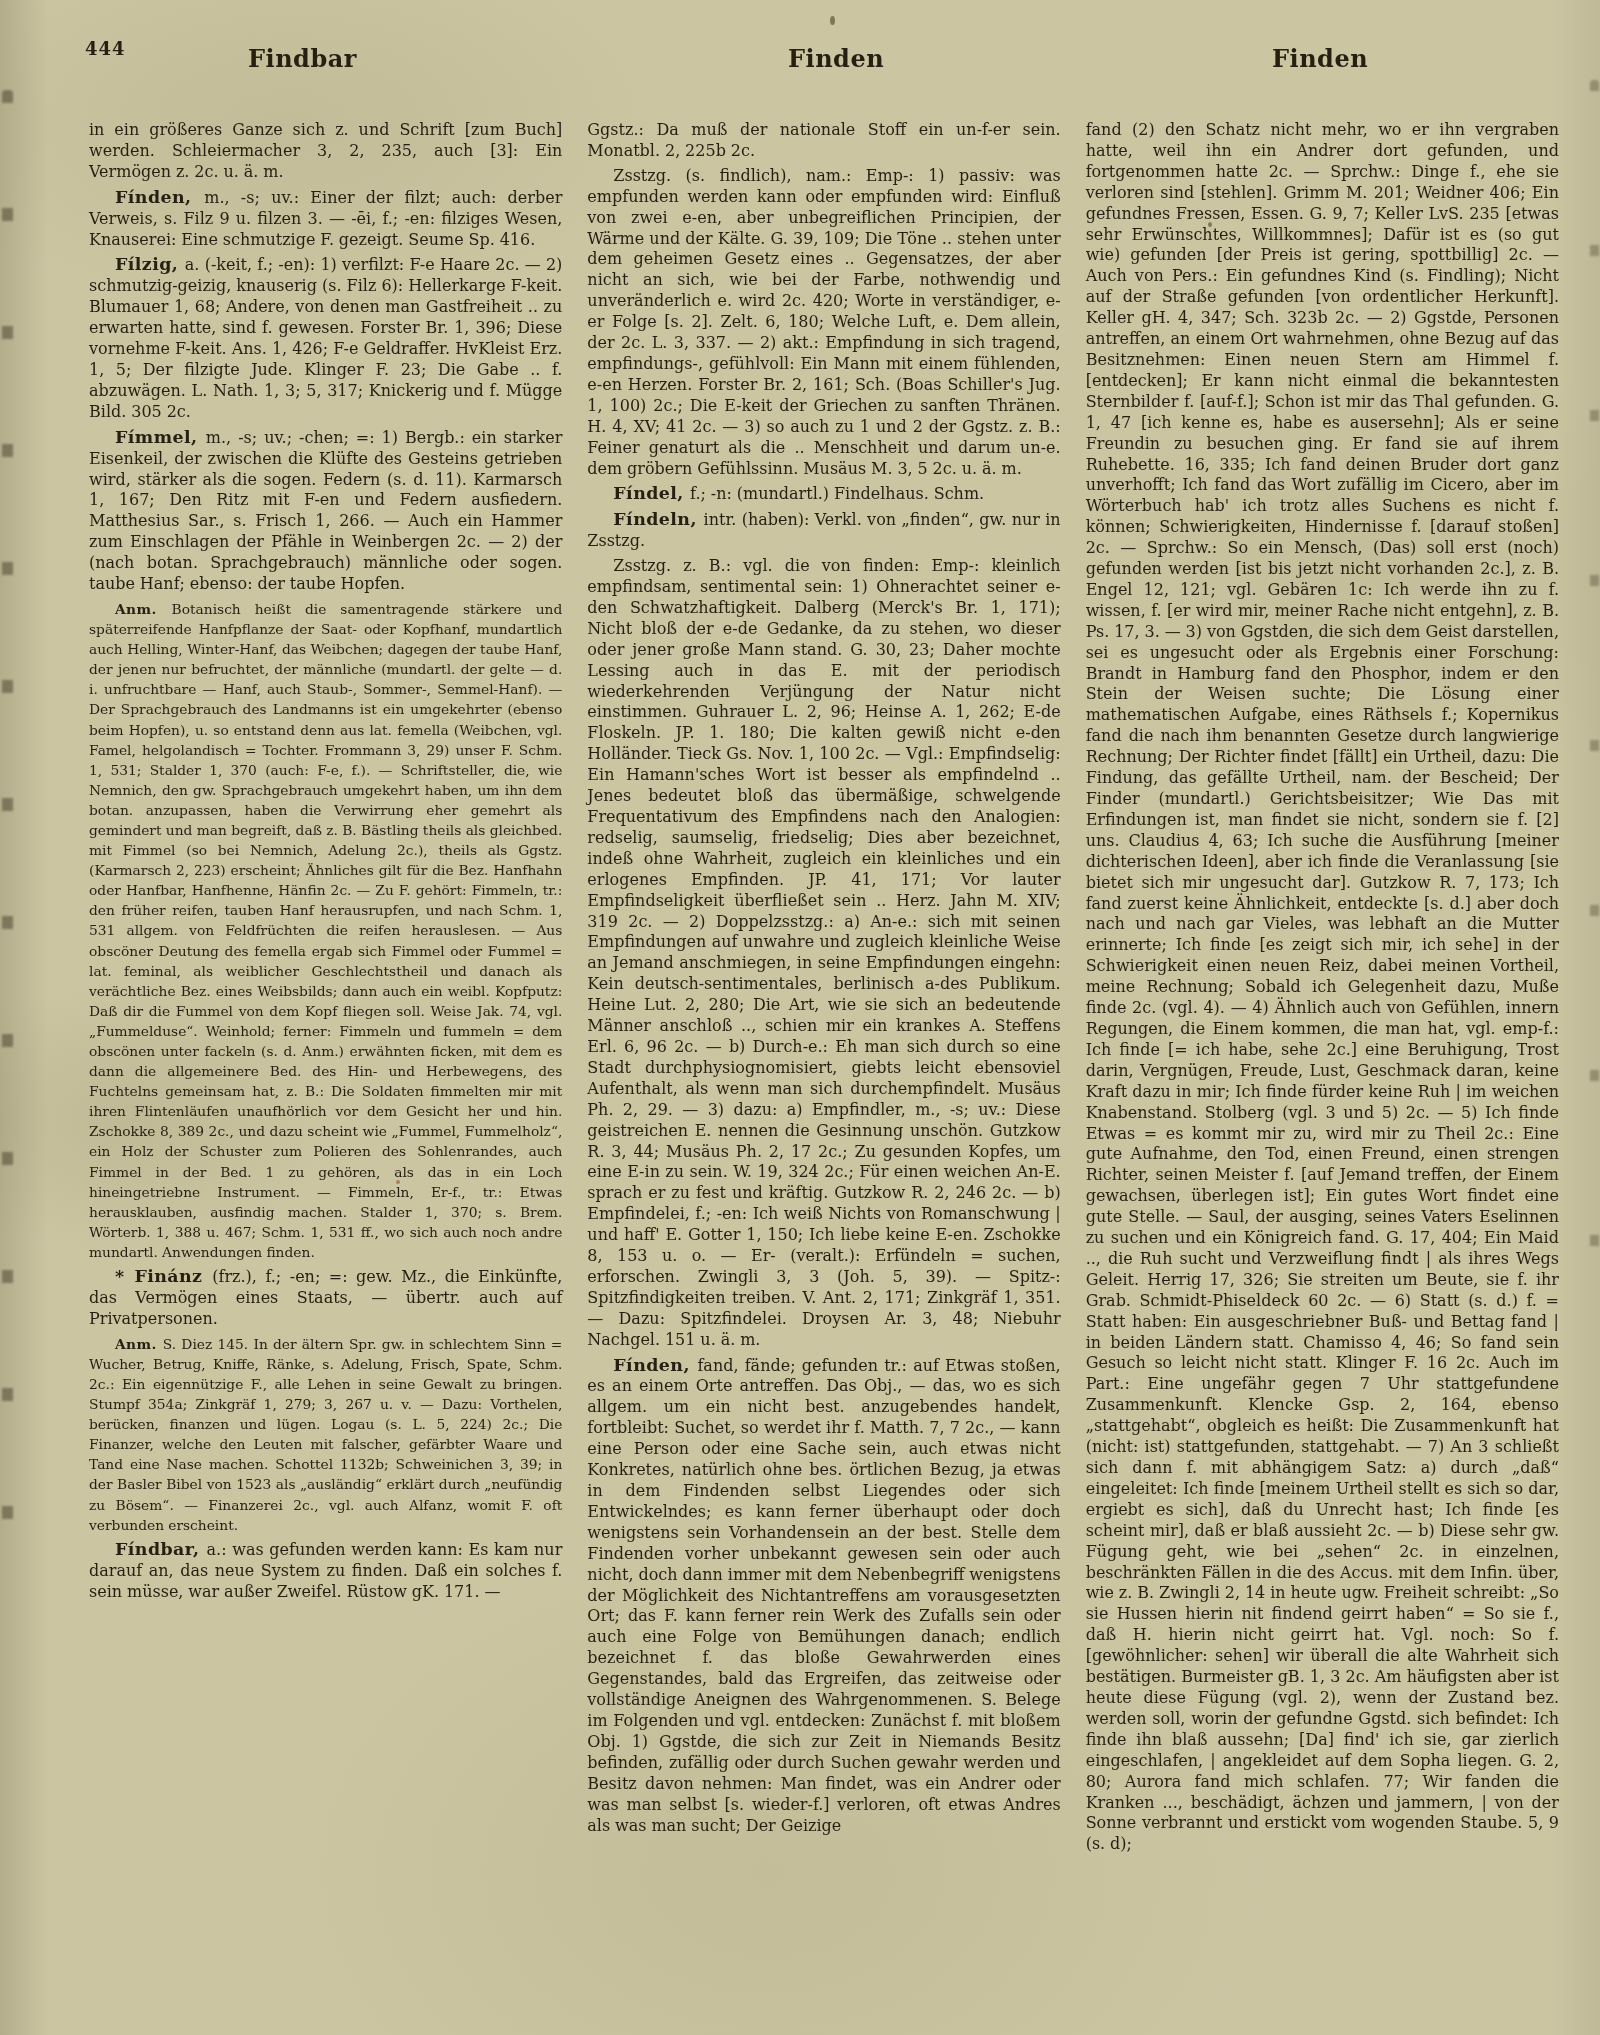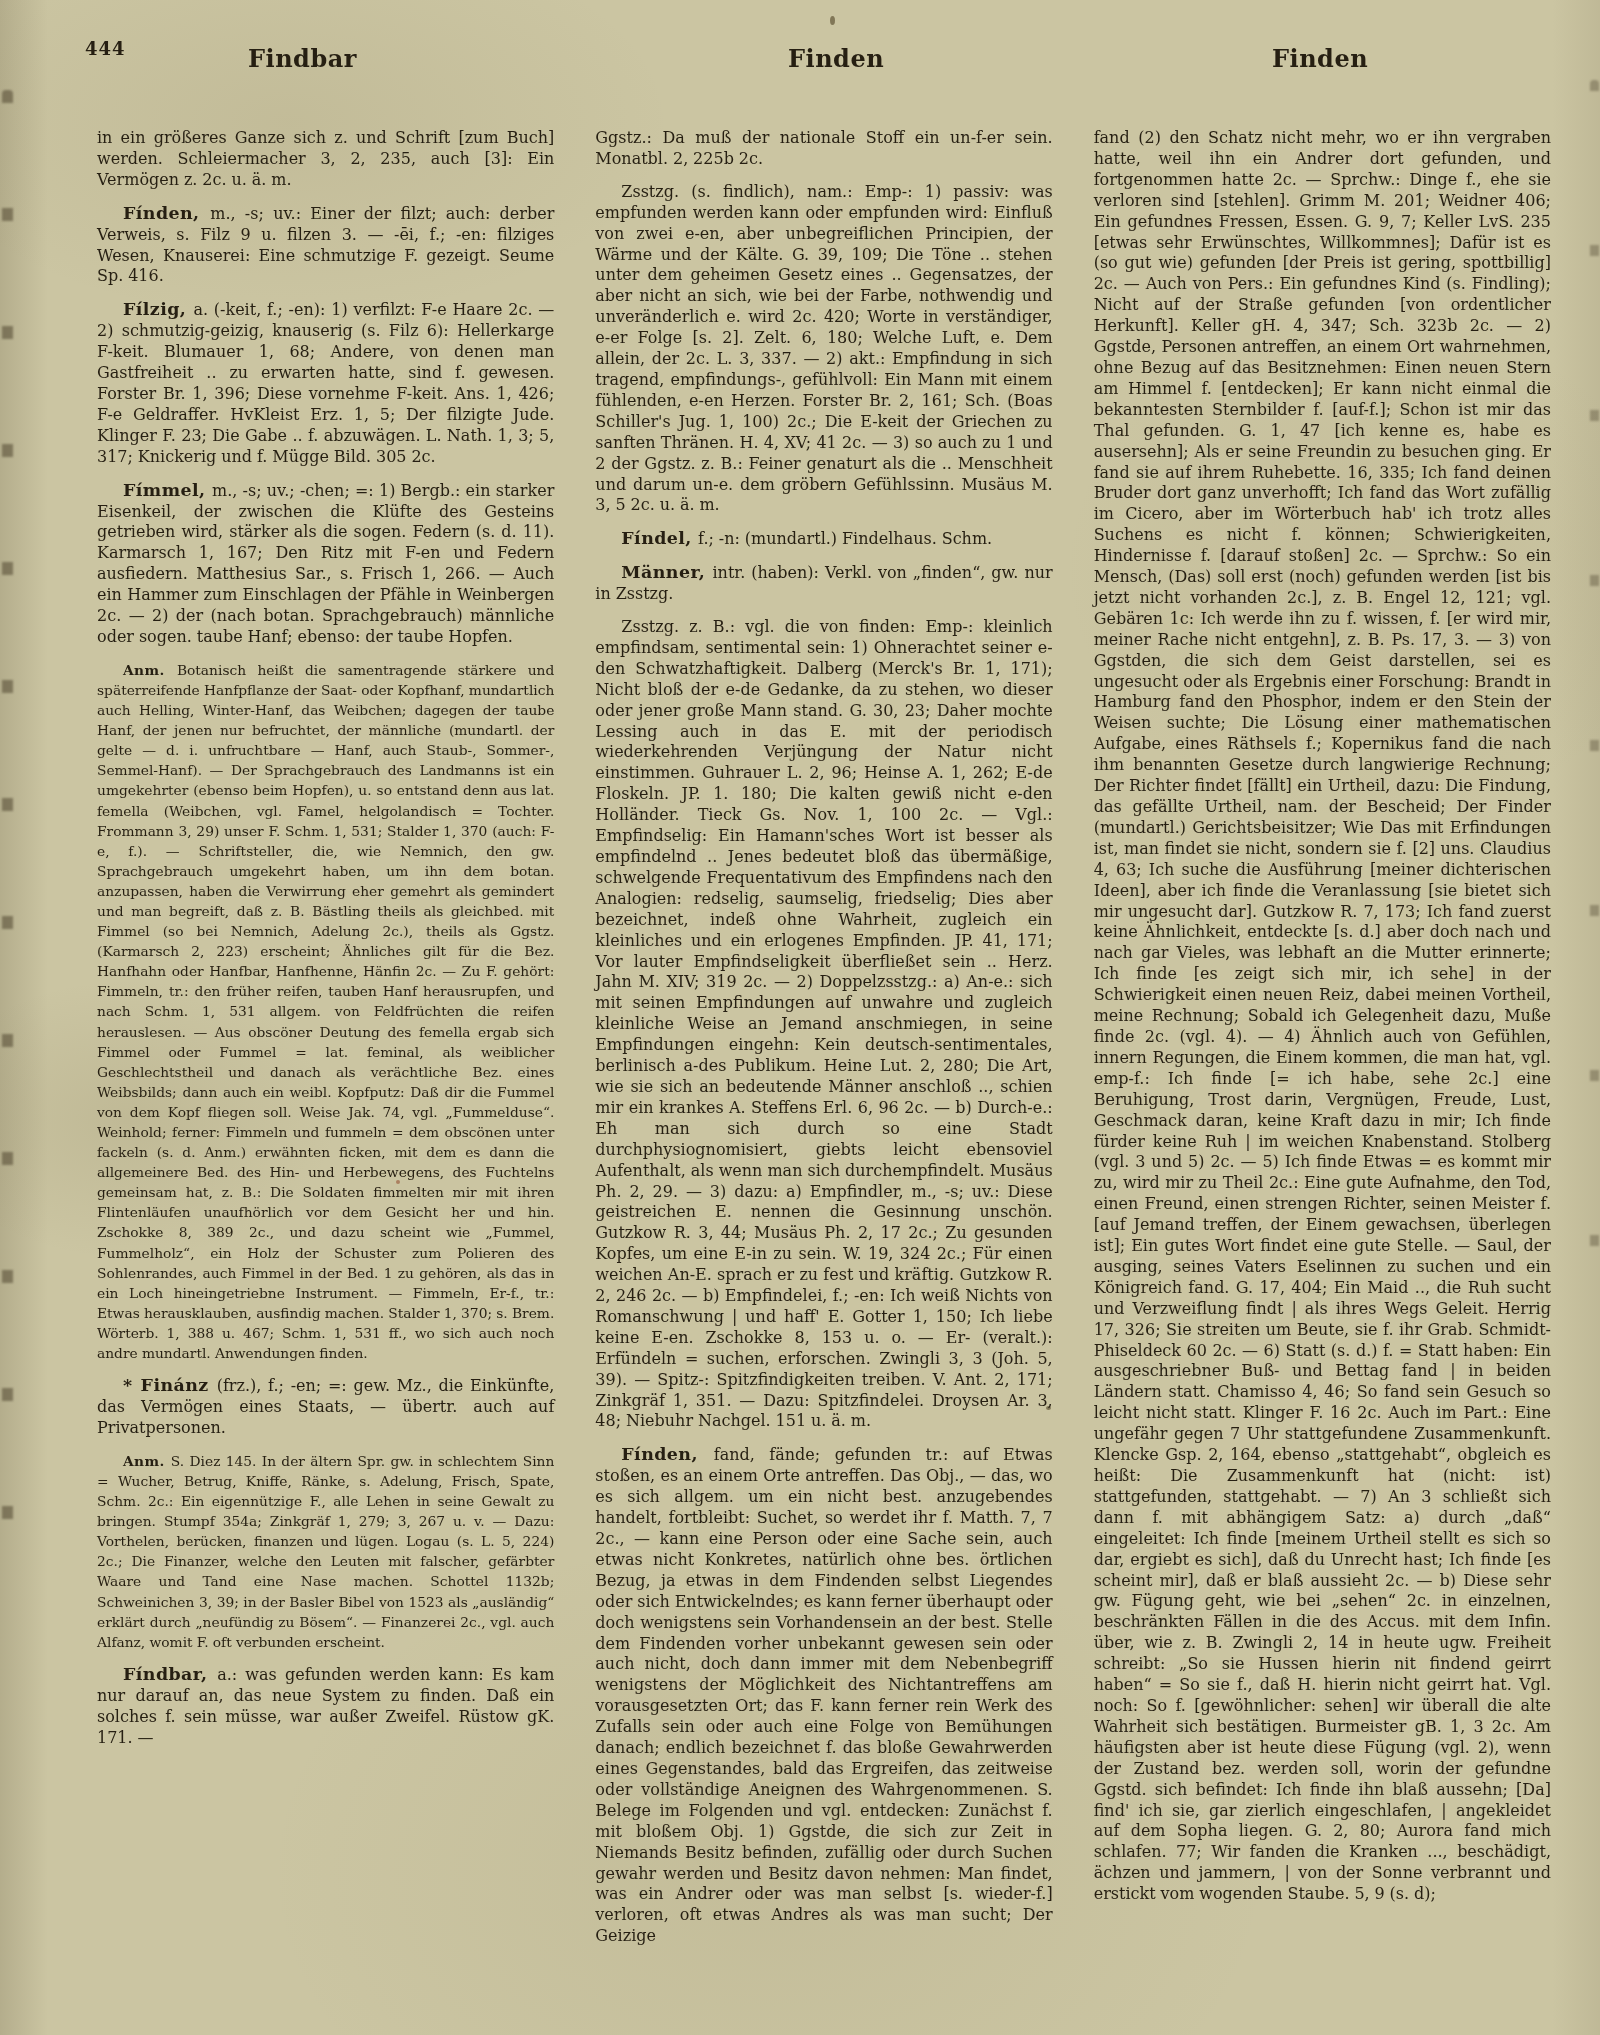--- a/index.html
+++ b/index.html
@@ -18,21 +18,21 @@
   .page{position:absolute;inset:0;}
   
   .page-number{position:absolute;left:85px;top:38px;font-size:18px;font-weight:bold;letter-spacing:1px;}
   .guide{position:absolute;top:44px;font-size:24px;font-weight:bold;letter-spacing:.5px;}
   .guide-1{left:248px;}
   .guide-2{left:788px;}
   .guide-3{left:1272px;}
   
   .content{position:absolute;left:85px;top:116px;width:1478px;display:flex;gap:17px;align-items:flex-start;}
   .column{flex:1 1 0;text-align:justify;font-size:16px;line-height:20.9px;word-spacing:-.2px;}
-  .para{margin:12px;}
+  .para{margin:4px;}
   .para.entry{text-indent:26px;}
   .para.cont{text-indent:0;}
   .para.anm{font-size:13.8px;line-height:20.1px;text-indent:26px;}
   .para b{font-weight:bold;letter-spacing:.4px;}
   .para.entry > b{font-size:1.09em;}
   
   .edge-ticks-left{
     position:absolute;left:2px;top:90px;width:11px;height:1480px;
     background:repeating-linear-gradient(180deg, rgba(58,48,28,.45) 0 13px, transparent 13px 118px);
     filter:blur(1px);border-radius:4px;
@@ -73,21 +73,21 @@
         <p class="para entry"><b>Fímmel, </b>m., -s; uv.; -chen; =: 1) Bergb.: ein starker Eisenkeil, der zwischen die Klüfte des Gesteins getrieben wird, stärker als die sogen. Federn (s. d. 11). Karmarsch 1, 167; Den Ritz mit F-en und Federn ausfiedern. Matthesius Sar., s. Frisch 1, 266. — Auch ein Hammer zum Einschlagen der Pfähle in Weinbergen 2c. — 2) der (nach botan. Sprachgebrauch) männliche oder sogen. taube Hanf; ebenso: der taube Hopfen.</p>
         <p class="para anm"><b>Anm. </b>Botanisch heißt die samentragende stärkere und späterreifende Hanfpflanze der Saat- oder Kopfhanf, mundartlich auch Helling, Winter-Hanf, das Weibchen; dagegen der taube Hanf, der jenen nur befruchtet, der männliche (mundartl. der gelte — d. i. unfruchtbare — Hanf, auch Staub-, Sommer-, Semmel-Hanf). — Der Sprachgebrauch des Landmanns ist ein umgekehrter (ebenso beim Hopfen), u. so entstand denn aus lat. femella (Weibchen, vgl. Famel, helgolandisch = Tochter. Frommann 3, 29) unser F. Schm. 1, 531; Stalder 1, 370 (auch: F-e, f.). — Schriftsteller, die, wie Nemnich, den gw. Sprachgebrauch umgekehrt haben, um ihn dem botan. anzupassen, haben die Verwirrung eher gemehrt als gemindert und man begreift, daß z. B. Bästling theils als gleichbed. mit Fimmel (so bei Nemnich, Adelung 2c.), theils als Ggstz. (Karmarsch 2, 223) erscheint; Ähnliches gilt für die Bez. Hanfhahn oder Hanfbar, Hanfhenne, Hänfin 2c. — Zu F. gehört: Fimmeln, tr.: den früher reifen, tauben Hanf herausrupfen, und nach Schm. 1, 531 allgem. von Feldfrüchten die reifen herauslesen. — Aus obscöner Deutung des femella ergab sich Fimmel oder Fummel = lat. feminal, als weiblicher Geschlechtstheil und danach als verächtliche Bez. eines Weibsbilds; dann auch ein weibl. Kopfputz: Daß dir die Fummel von dem Kopf fliegen soll. Weise Jak. 74, vgl. „Fummelduse“. Weinhold; ferner: Fimmeln und fummeln = dem obscönen unter fackeln (s. d. Anm.) erwähnten ficken, mit dem es dann die allgemeinere Bed. des Hin- und Herbewegens, des Fuchtelns gemeinsam hat, z. B.: Die Soldaten fimmelten mir mit ihren Flintenläufen unaufhörlich vor dem Gesicht her und hin. Zschokke 8, 389 2c., und dazu scheint wie „Fummel, Fummelholz“, ein Holz der Schuster zum Polieren des Sohlenrandes, auch Fimmel in der Bed. 1 zu gehören, als das in ein Loch hineingetriebne Instrument. — Fimmeln, Er-f., tr.: Etwas herausklauben, ausfindig machen. Stalder 1, 370; s. Brem. Wörterb. 1, 388 u. 467; Schm. 1, 531 ff., wo sich auch noch andre mundartl. Anwendungen finden.</p>
         <p class="para entry"><b>* Finánz </b>(frz.), f.; -en; =: gew. Mz., die Einkünfte, das Vermögen eines Staats, — übertr. auch auf Privatpersonen.</p>
         <p class="para anm"><b>Anm. </b>S. Diez 145. In der ältern Spr. gw. in schlechtem Sinn = Wucher, Betrug, Kniffe, Ränke, s. Adelung, Frisch, Spate, Schm. 2c.: Ein eigennützige F., alle Lehen in seine Gewalt zu bringen. Stumpf 354a; Zinkgräf 1, 279; 3, 267 u. v. — Dazu: Vorthelen, berücken, finanzen und lügen. Logau (s. L. 5, 224) 2c.; Die Finanzer, welche den Leuten mit falscher, gefärbter Waare und Tand eine Nase machen. Schottel 1132b; Schweinichen 3, 39; in der Basler Bibel von 1523 als „ausländig“ erklärt durch „neufündig zu Bösem“. — Finanzerei 2c., vgl. auch Alfanz, womit F. oft verbunden erscheint.</p>
         <p class="para entry"><b>Fíndbar, </b>a.: was gefunden werden kann: Es kam nur darauf an, das neue System zu finden. Daß ein solches f. sein müsse, war außer Zweifel. Rüstow gK. 171. —</p>
       </div>
     <div class="column">
         <p class="para cont">Ggstz.: Da muß der nationale Stoff ein un-f-er sein. Monatbl. 2, 225b 2c.</p>
         <p class="para entry">Zsstzg. (s. findlich), nam.: Emp-: 1) passiv: was empfunden werden kann oder empfunden wird: Einfluß von zwei e-en, aber unbegreiflichen Principien, der Wärme und der Kälte. G. 39, 109; Die Töne .. stehen unter dem geheimen Gesetz eines .. Gegensatzes, der aber nicht an sich, wie bei der Farbe, nothwendig und unveränderlich e. wird 2c. 420; Worte in verständiger, e-er Folge [s. 2]. Zelt. 6, 180; Welche Luft, e. Dem allein, der 2c. L. 3, 337. — 2) akt.: Empfindung in sich tragend, empfindungs-, gefühlvoll: Ein Mann mit einem fühlenden, e-en Herzen. Forster Br. 2, 161; Sch. (Boas Schiller's Jug. 1, 100) 2c.; Die E-keit der Griechen zu sanften Thränen. H. 4, XV; 41 2c. — 3) so auch zu 1 und 2 der Ggstz. z. B.: Feiner genaturt als die .. Menschheit und darum un-e. dem gröbern Gefühlssinn. Musäus M. 3, 5 2c. u. ä. m.</p>
         <p class="para entry"><b>Fíndel, </b>f.; -n: (mundartl.) Findelhaus. Schm.</p>
-        <p class="para entry"><b>Männer, </b>intr. (haben): Verkl. von „finden“, gw. nur in Zsstzg.</p>
+        <p class="para entry"><b>Fíndeln, </b>intr. (haben): Verkl. von „finden“, gw. nur in Zsstzg.</p>
         <p class="para entry">Zsstzg. z. B.: vgl. die von finden: Emp-: kleinlich empfindsam, sentimental sein: 1) Ohnerachtet seiner e-den Schwatzhaftigkeit. Dalberg (Merck's Br. 1, 171); Nicht bloß der e-de Gedanke, da zu stehen, wo dieser oder jener große Mann stand. G. 30, 23; Daher mochte Lessing auch in das E. mit der periodisch wiederkehrenden Verjüngung der Natur nicht einstimmen. Guhrauer L. 2, 96; Heinse A. 1, 262; E-de Floskeln. JP. 1. 180; Die kalten gewiß nicht e-den Holländer. Tieck Gs. Nov. 1, 100 2c. — Vgl.: Empfindselig: Ein Hamann'sches Wort ist besser als empfindelnd .. Jenes bedeutet bloß das übermäßige, schwelgende Frequentativum des Empfindens nach den Analogien: redselig, saumselig, friedselig; Dies aber bezeichnet, indeß ohne Wahrheit, zugleich ein kleinliches und ein erlogenes Empfinden. JP. 41, 171; Vor lauter Empfindseligkeit überfließet sein .. Herz. Jahn M. XIV; 319 2c. — 2) Doppelzsstzg.: a) An-e.: sich mit seinen Empfindungen auf unwahre und zugleich kleinliche Weise an Jemand anschmiegen, in seine Empfindungen eingehn: Kein deutsch-sentimentales, berlinisch a-des Publikum. Heine Lut. 2, 280; Die Art, wie sie sich an bedeutende Männer anschloß .., schien mir ein krankes A. Steffens Erl. 6, 96 2c. — b) Durch-e.: Eh man sich durch so eine Stadt durchphysiognomisiert, giebts leicht ebensoviel Aufenthalt, als wenn man sich durchempfindelt. Musäus Ph. 2, 29. — 3) dazu: a) Empfindler, m., -s; uv.: Diese geistreichen E. nennen die Gesinnung unschön. Gutzkow R. 3, 44; Musäus Ph. 2, 17 2c.; Zu gesunden Kopfes, um eine E-in zu sein. W. 19, 324 2c.; Für einen weichen An-E. sprach er zu fest und kräftig. Gutzkow R. 2, 246 2c. — b) Empfindelei, f.; -en: Ich weiß Nichts von Romanschwung | und haff' E. Gotter 1, 150; Ich liebe keine E-en. Zschokke 8, 153 u. o. — Er- (veralt.): Erfündeln = suchen, erforschen. Zwingli 3, 3 (Joh. 5, 39). — Spitz-: Spitzfindigkeiten treiben. V. Ant. 2, 171; Zinkgräf 1, 351. — Dazu: Spitzfindelei. Droysen Ar. 3, 48; Niebuhr Nachgel. 151 u. ä. m.</p>
         <p class="para entry"><b>Fínden, </b>fand, fände; gefunden tr.: auf Etwas stoßen, es an einem Orte antreffen. Das Obj., — das, wo es sich allgem. um ein nicht best. anzugebendes handelt, fortbleibt: Suchet, so werdet ihr f. Matth. 7, 7 2c., — kann eine Person oder eine Sache sein, auch etwas nicht Konkretes, natürlich ohne bes. örtlichen Bezug, ja etwas in dem Findenden selbst Liegendes oder sich Entwickelndes; es kann ferner überhaupt oder doch wenigstens sein Vorhandensein an der best. Stelle dem Findenden vorher unbekannt gewesen sein oder auch nicht, doch dann immer mit dem Nebenbegriff wenigstens der Möglichkeit des Nichtantreffens am vorausgesetzten Ort; das F. kann ferner rein Werk des Zufalls sein oder auch eine Folge von Bemühungen danach; endlich bezeichnet f. das bloße Gewahrwerden eines Gegenstandes, bald das Ergreifen, das zeitweise oder vollständige Aneignen des Wahrgenommenen. S. Belege im Folgenden und vgl. entdecken: Zunächst f. mit bloßem Obj. 1) Ggstde, die sich zur Zeit in Niemands Besitz befinden, zufällig oder durch Suchen gewahr werden und Besitz davon nehmen: Man findet, was ein Andrer oder was man selbst [s. wieder-f.] verloren, oft etwas Andres als was man sucht; Der Geizige</p>
       </div>
     <div class="column">
         <p class="para cont">fand (2) den Schatz nicht mehr, wo er ihn vergraben hatte, weil ihn ein Andrer dort gefunden, und fortgenommen hatte 2c. — Sprchw.: Dinge f., ehe sie verloren sind [stehlen]. Grimm M. 201; Weidner 406; Ein gefundnes Fressen, Essen. G. 9, 7; Keller LvS. 235 [etwas sehr Erwünschtes, Willkommnes]; Dafür ist es (so gut wie) gefunden [der Preis ist gering, spottbillig] 2c. — Auch von Pers.: Ein gefundnes Kind (s. Findling); Nicht auf der Straße gefunden [von ordentlicher Herkunft]. Keller gH. 4, 347; Sch. 323b 2c. — 2) Ggstde, Personen antreffen, an einem Ort wahrnehmen, ohne Bezug auf das Besitznehmen: Einen neuen Stern am Himmel f. [entdecken]; Er kann nicht einmal die bekanntesten Sternbilder f. [auf-f.]; Schon ist mir das Thal gefunden. G. 1, 47 [ich kenne es, habe es ausersehn]; Als er seine Freundin zu besuchen ging. Er fand sie auf ihrem Ruhebette. 16, 335; Ich fand deinen Bruder dort ganz unverhofft; Ich fand das Wort zufällig im Cicero, aber im Wörterbuch hab' ich trotz alles Suchens es nicht f. können; Schwierigkeiten, Hindernisse f. [darauf stoßen] 2c. — Sprchw.: So ein Mensch, (Das) soll erst (noch) gefunden werden [ist bis jetzt nicht vorhanden 2c.], z. B. Engel 12, 121; vgl. Gebären 1c: Ich werde ihn zu f. wissen, f. [er wird mir, meiner Rache nicht entgehn], z. B. Ps. 17, 3. — 3) von Ggstden, die sich dem Geist darstellen, sei es ungesucht oder als Ergebnis einer Forschung: Brandt in Hamburg fand den Phosphor, indem er den Stein der Weisen suchte; Die Lösung einer mathematischen Aufgabe, eines Räthsels f.; Kopernikus fand die nach ihm benannten Gesetze durch langwierige Rechnung; Der Richter findet [fällt] ein Urtheil, dazu: Die Findung, das gefällte Urtheil, nam. der Bescheid; Der Finder (mundartl.) Gerichtsbeisitzer; Wie Das mit Erfindungen ist, man findet sie nicht, sondern sie f. [2] uns. Claudius 4, 63; Ich suche die Ausführung [meiner dichterischen Ideen], aber ich finde die Veranlassung [sie bietet sich mir ungesucht dar]. Gutzkow R. 7, 173; Ich fand zuerst keine Ähnlichkeit, entdeckte [s. d.] aber doch nach und nach gar Vieles, was lebhaft an die Mutter erinnerte; Ich finde [es zeigt sich mir, ich sehe] in der Schwierigkeit einen neuen Reiz, dabei meinen Vortheil, meine Rechnung; Sobald ich Gelegenheit dazu, Muße finde 2c. (vgl. 4). — 4) Ähnlich auch von Gefühlen, innern Regungen, die Einem kommen, die man hat, vgl. emp-f.: Ich finde [= ich habe, sehe 2c.] eine Beruhigung, Trost darin, Vergnügen, Freude, Lust, Geschmack daran, keine Kraft dazu in mir; Ich finde fürder keine Ruh | im weichen Knabenstand. Stolberg (vgl. 3 und 5) 2c. — 5) Ich finde Etwas = es kommt mir zu, wird mir zu Theil 2c.: Eine gute Aufnahme, den Tod, einen Freund, einen strengen Richter, seinen Meister f. [auf Jemand treffen, der Einem gewachsen, überlegen ist]; Ein gutes Wort findet eine gute Stelle. — Saul, der ausging, seines Vaters Eselinnen zu suchen und ein Königreich fand. G. 17, 404; Ein Maid .., die Ruh sucht und Verzweiflung findt | als ihres Wegs Geleit. Herrig 17, 326; Sie streiten um Beute, sie f. ihr Grab. Schmidt-Phiseldeck 60 2c. — 6) Statt (s. d.) f. = Statt haben: Ein ausgeschriebner Buß- und Bettag fand | in beiden Ländern statt. Chamisso 4, 46; So fand sein Gesuch so leicht nicht statt. Klinger F. 16 2c. Auch im Part.: Eine ungefähr gegen 7 Uhr stattgefundene Zusammenkunft. Klencke Gsp. 2, 164, ebenso „stattgehabt“, obgleich es heißt: Die Zusammenkunft hat (nicht: ist) stattgefunden, stattgehabt. — 7) An 3 schließt sich dann f. mit abhängigem Satz: a) durch „daß“ eingeleitet: Ich finde [meinem Urtheil stellt es sich so dar, ergiebt es sich], daß du Unrecht hast; Ich finde [es scheint mir], daß er blaß aussieht 2c. — b) Diese sehr gw. Fügung geht, wie bei „sehen“ 2c. in einzelnen, beschränkten Fällen in die des Accus. mit dem Infin. über, wie z. B. Zwingli 2, 14 in heute ugw. Freiheit schreibt: „So sie Hussen hierin nit findend geirrt haben“ = So sie f., daß H. hierin nicht geirrt hat. Vgl. noch: So f. [gewöhnlicher: sehen] wir überall die alte Wahrheit sich bestätigen. Burmeister gB. 1, 3 2c. Am häufigsten aber ist heute diese Fügung (vgl. 2), wenn der Zustand bez. werden soll, worin der gefundne Ggstd. sich befindet: Ich finde ihn blaß aussehn; [Da] find' ich sie, gar zierlich eingeschlafen, | angekleidet auf dem Sopha liegen. G. 2, 80; Aurora fand mich schlafen. 77; Wir fanden die Kranken ..., beschädigt, ächzen und jammern, | von der Sonne verbrannt und erstickt vom wogenden Staube. 5, 9 (s. d);</p>
       </div>
   </div>
 
 </div>
 

